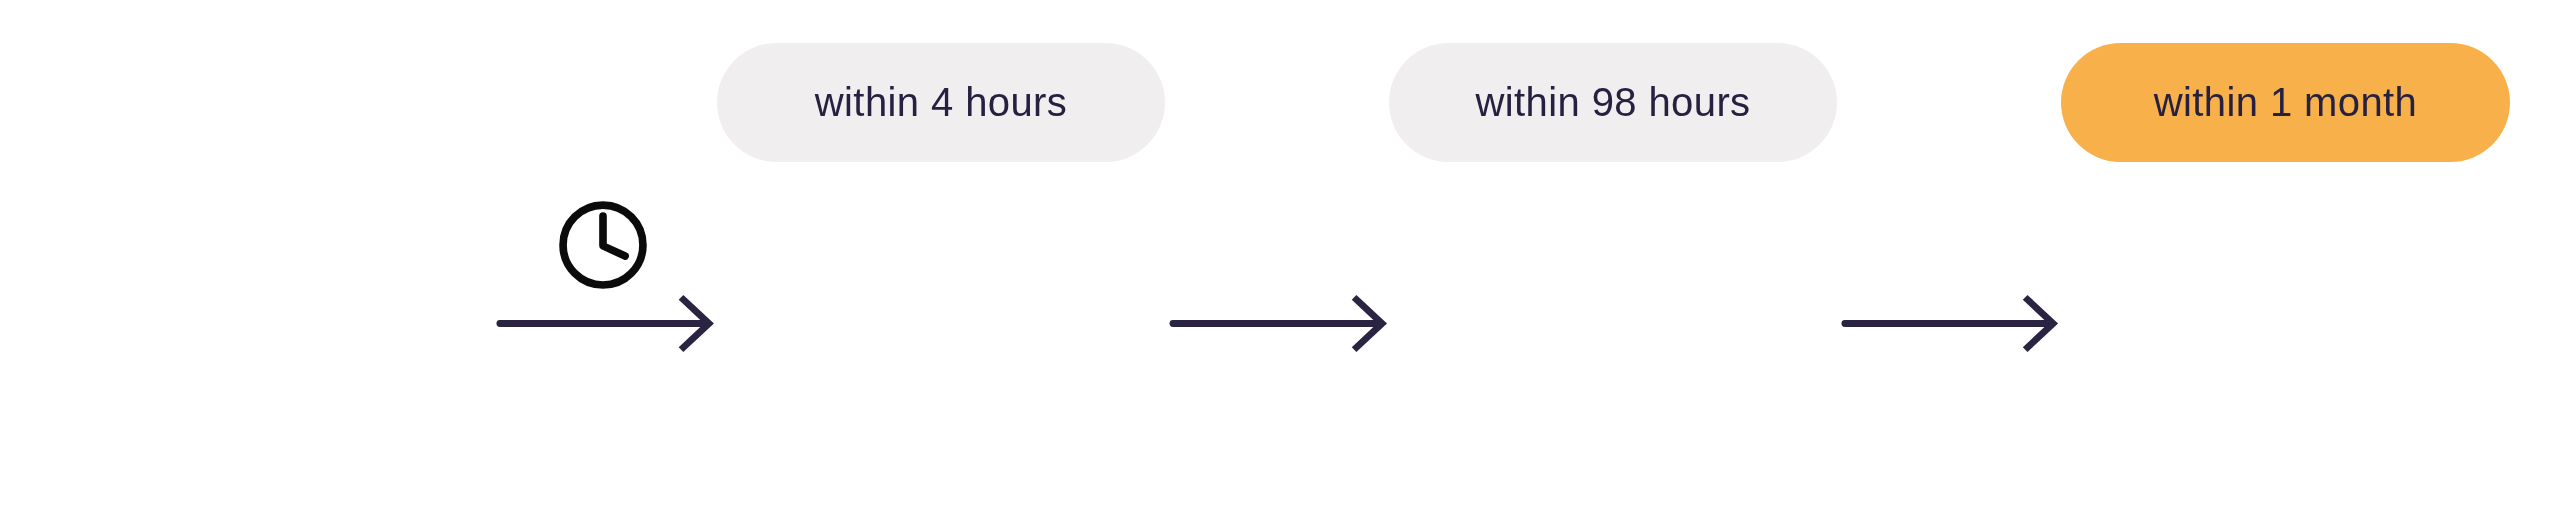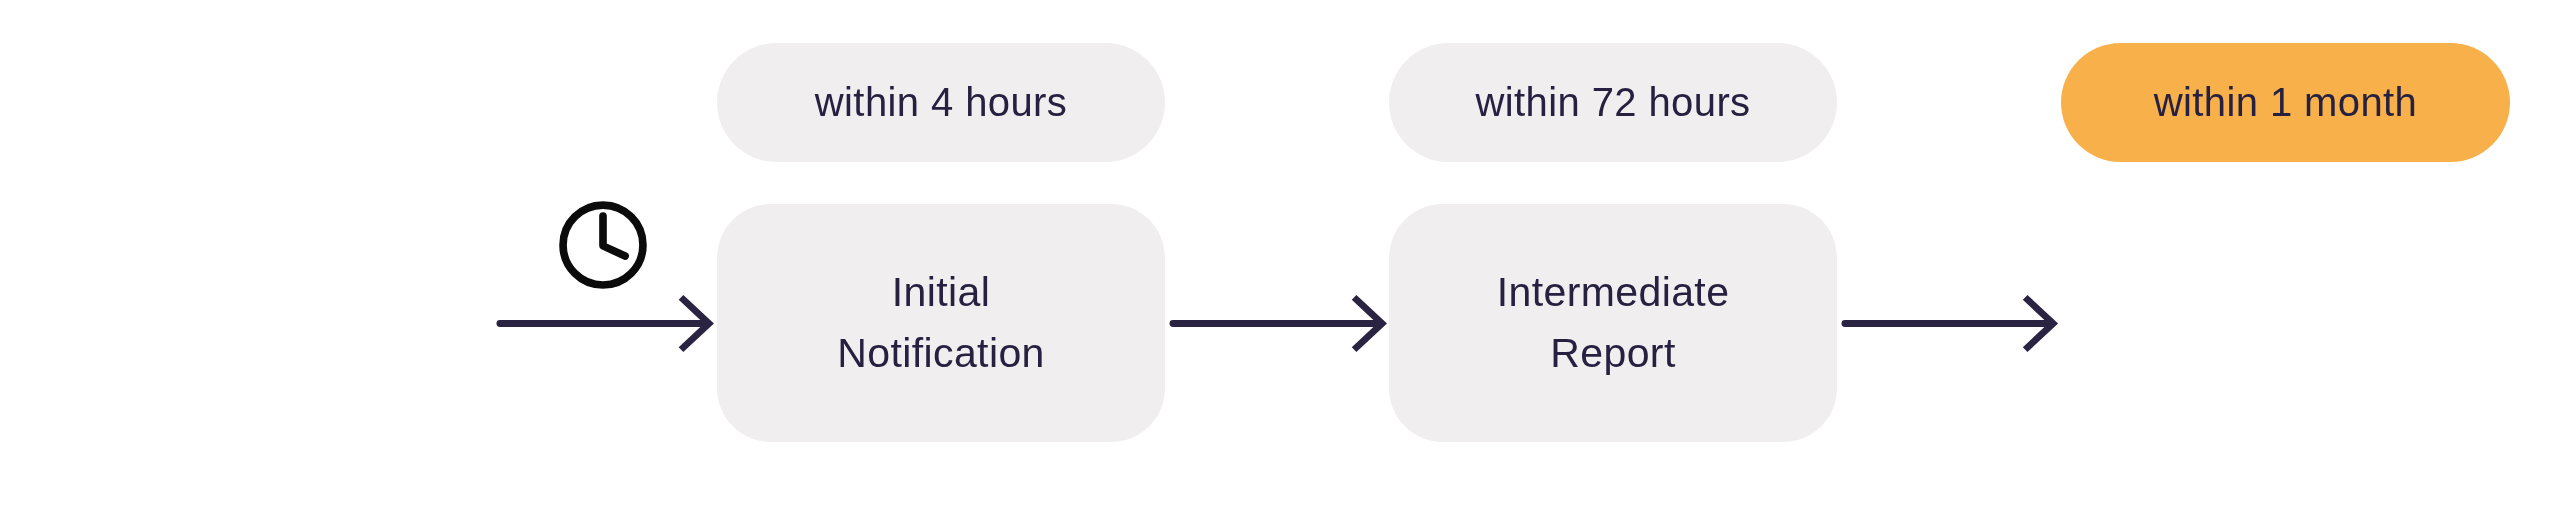--- a/index.html
+++ b/index.html
@@ -57,30 +57,26 @@
 
   .clock-svg { position: absolute; left: 552px; top: 194px; width: 102px; height: 102px; }
 </style>
 </head>
 <body>
 
 <div class="canvas">
 
   <div class="pill col2">within 4 hours</div>
 
-  <div class="pill col3">within 72 hours</div>
+  <div class="pill col3">within 98 hours</div>
 
   <div class="pill col4 highlight">within 1 month</div>
 
 
-  <div class="node col2">Initial
-Notification</div>
 
-  <div class="node col3">Intermediate
-Report</div>
 
 
   <svg class="clock-svg" viewBox="0 0 120 120">
     <circle cx="60" cy="60" r="47" fill="none" stroke="#0B0B0B" stroke-width="9"></circle>
     <path d="M60 26 L60 61 L86 73" fill="none" stroke="#0B0B0B" stroke-width="9" stroke-linecap="round" stroke-linejoin="round"></path>
   </svg>
 
   <svg class="arrow-svg arrow1" viewBox="0 0 265 100">
     <line x1="10" y1="50" x2="250" y2="50" stroke="#2A2442" stroke-width="8" stroke-linecap="round"></line>
     <path d="M226 22 L256 50 L226 78" fill="none" stroke="#2A2442" stroke-width="8" stroke-linecap="square" stroke-linejoin="miter"></path>

